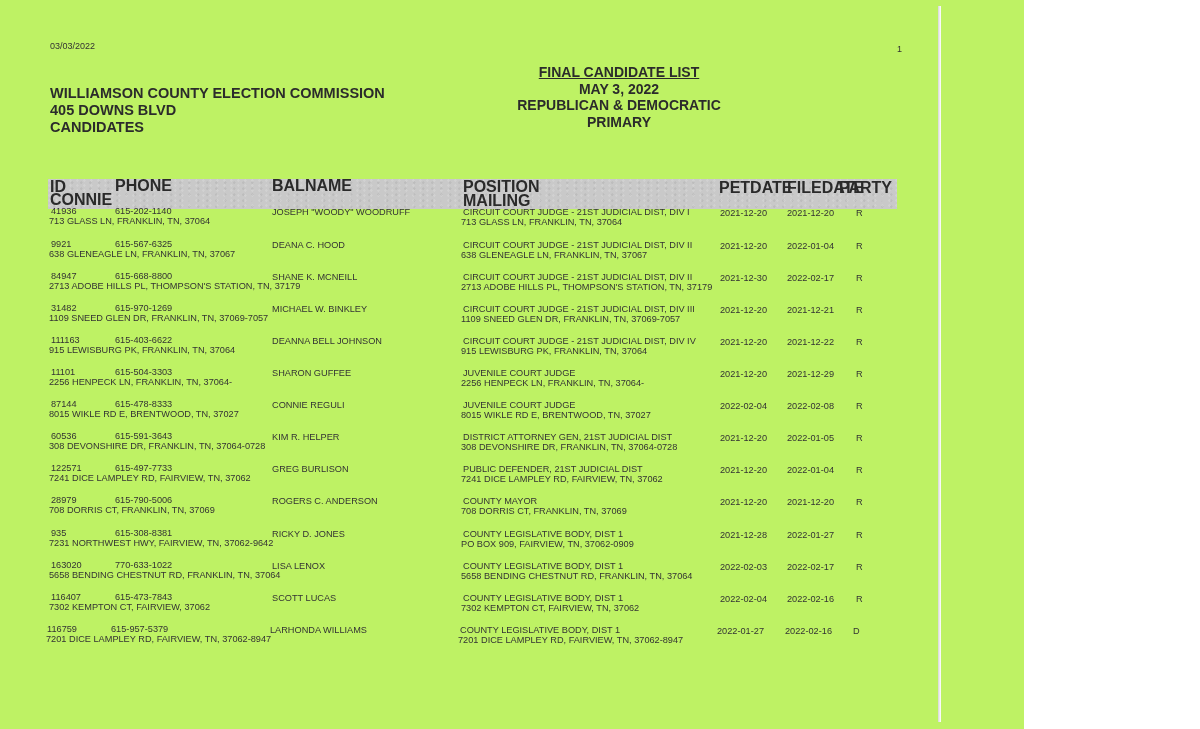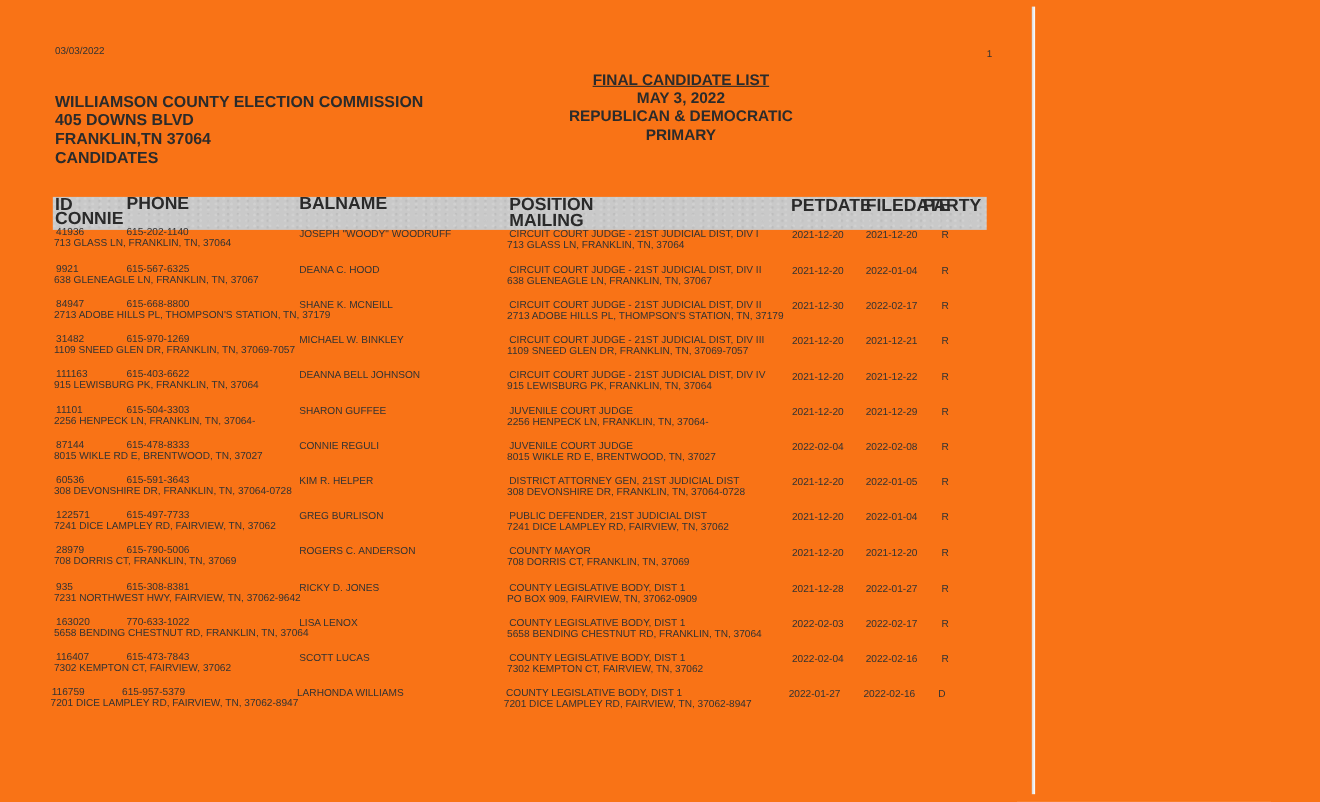--- a/index.html
+++ b/index.html
@@ -1,20 +1,20 @@
 <!DOCTYPE html>
 <html><head>
   <meta charset="utf-8">
   <style>
     * { margin: 0; padding: 0; box-sizing: border-box; }
     html, body {
       width: 1200px; height: 729px; background: #ffffff; overflow: hidden;
       font-family: "Liberation Sans", sans-serif; color: #2a2a2a;
     }
-    .page { position: relative; width: 1200px; height: 729px; background: #f97316; }
+    .page { position: relative; width: 1024px; height: 729px; background: #bef264; }
     .page-edge {
       position: absolute; left: 938px; top: 6px; width: 3px; height: 716px;
       background: linear-gradient(to right, #d6d6d6, #ececec, #ffffff);
     }
     .print-date { position: absolute; left: 50px; top: 41px; font-size: 9px; color: #333; }
     .page-number { position: absolute; left: 897px; top: 44px; font-size: 9px; color: #333; }
     .org {
       position: absolute; left: 50px; top: 85px; font-size: 14.5px; font-weight: bold;
       line-height: 17px; color: #2b2b2b;
     }
@@ -53,21 +53,20 @@
 
 <div class="page">
   <div class="page-edge"></div>
 
   <div class="print-date">03/03/2022</div>
   <div class="page-number">1</div>
 
   <div class="org">
     <div>WILLIAMSON COUNTY ELECTION COMMISSION</div>
     <div>405 DOWNS BLVD</div>
-    <div>FRANKLIN,TN 37064</div>
     <div>CANDIDATES</div>
   </div>
 
   <div class="title-block">
     <div class="underline">FINAL CANDIDATE LIST</div>
     <div>MAY 3, 2022</div>
     <div>REPUBLICAN &amp; DEMOCRATIC</div>
     <div>PRIMARY</div>
   </div>
 

